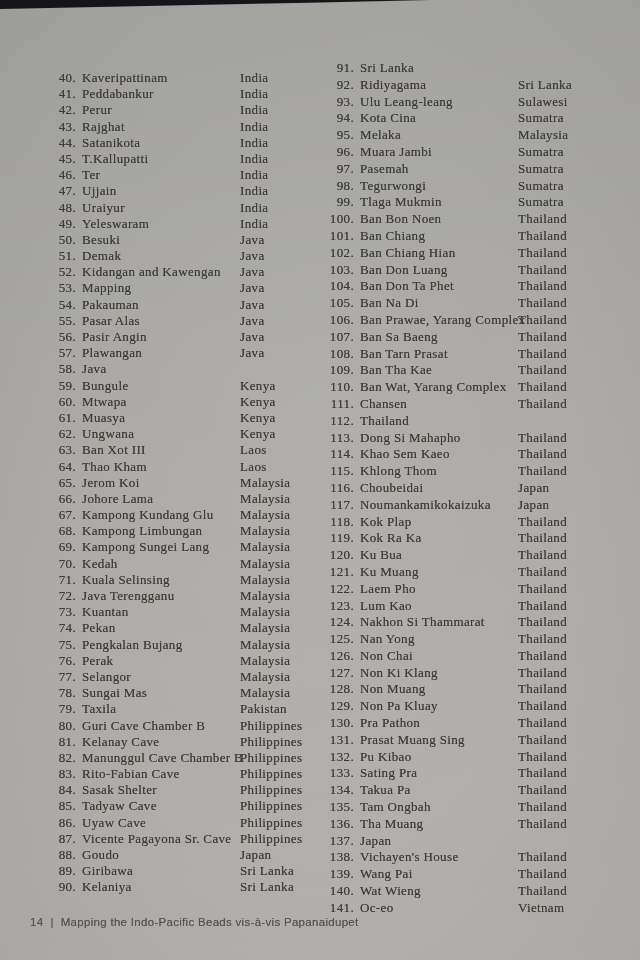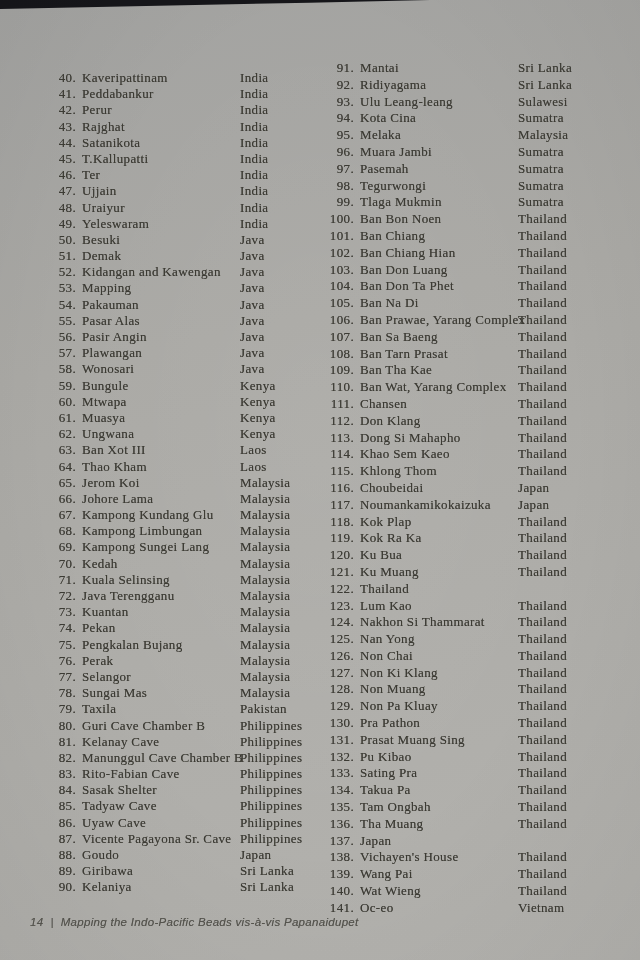--- a/index.html
+++ b/index.html
@@ -55,21 +55,20 @@
     left: 30px;
     top: 916px;
     font-family: "Liberation Sans", "DejaVu Sans", sans-serif;
     font-size: 11.5px;
     letter-spacing: 0.3px;
     color: #54534d;
     text-shadow: 0 0 0.5px rgba(80,79,73,0.6);
     display: flex;
     align-items: baseline;
     gap: 7px;
-    font-style: italic;
   }
   .footer .sep { color: #5c5b55; font-weight: 400; }
 </style>
 </head>
 <body>
 
 <div class="scan-edge"></div>
 <div class="page-vignette"></div>
 
 <div class="col col-left">
@@ -158,21 +157,20 @@
       <span class="site">Pasir Angin</span>
       <span class="country">Java</span>
     </div>
     <div class="row">
       <span class="num">57.</span>
       <span class="site">Plawangan</span>
       <span class="country">Java</span>
     </div>
     <div class="row">
       <span class="num">58.</span>
-      <span class="site">Wonosari</span>
       <span class="country">Java</span>
     </div>
     <div class="row">
       <span class="num">59.</span>
       <span class="site">Bungule</span>
       <span class="country">Kenya</span>
     </div>
     <div class="row">
       <span class="num">60.</span>
       <span class="site">Mtwapa</span>
@@ -325,21 +323,20 @@
     </div>
     <div class="row">
       <span class="num">90.</span>
       <span class="site">Kelaniya</span>
       <span class="country">Sri Lanka</span>
     </div>
   </div>
 <div class="col col-right">
     <div class="row">
       <span class="num">91.</span>
-      <span class="site">Mantai</span>
       <span class="country">Sri Lanka</span>
     </div>
     <div class="row">
       <span class="num">92.</span>
       <span class="site">Ridiyagama</span>
       <span class="country">Sri Lanka</span>
     </div>
     <div class="row">
       <span class="num">93.</span>
       <span class="site">Ulu Leang-leang</span>
@@ -430,21 +427,20 @@
       <span class="site">Ban Wat, Yarang Complex</span>
       <span class="country">Thailand</span>
     </div>
     <div class="row">
       <span class="num">111.</span>
       <span class="site">Chansen</span>
       <span class="country">Thailand</span>
     </div>
     <div class="row">
       <span class="num">112.</span>
-      <span class="site">Don Klang</span>
       <span class="country">Thailand</span>
     </div>
     <div class="row">
       <span class="num">113.</span>
       <span class="site">Dong Si Mahapho</span>
       <span class="country">Thailand</span>
     </div>
     <div class="row">
       <span class="num">114.</span>
       <span class="site">Khao Sem Kaeo</span>
@@ -480,20 +476,21 @@
       <span class="site">Ku Bua</span>
       <span class="country">Thailand</span>
     </div>
     <div class="row">
       <span class="num">121.</span>
       <span class="site">Ku Muang</span>
       <span class="country">Thailand</span>
     </div>
     <div class="row">
       <span class="num">122.</span>
+      <span class="site">Laem Pho</span>
       <span class="country">Thailand</span>
     </div>
     <div class="row">
       <span class="num">123.</span>
       <span class="site">Lum Kao</span>
       <span class="country">Thailand</span>
     </div>
     <div class="row">
       <span class="num">124.</span>
       <span class="site">Nakhon Si Thammarat</span>

